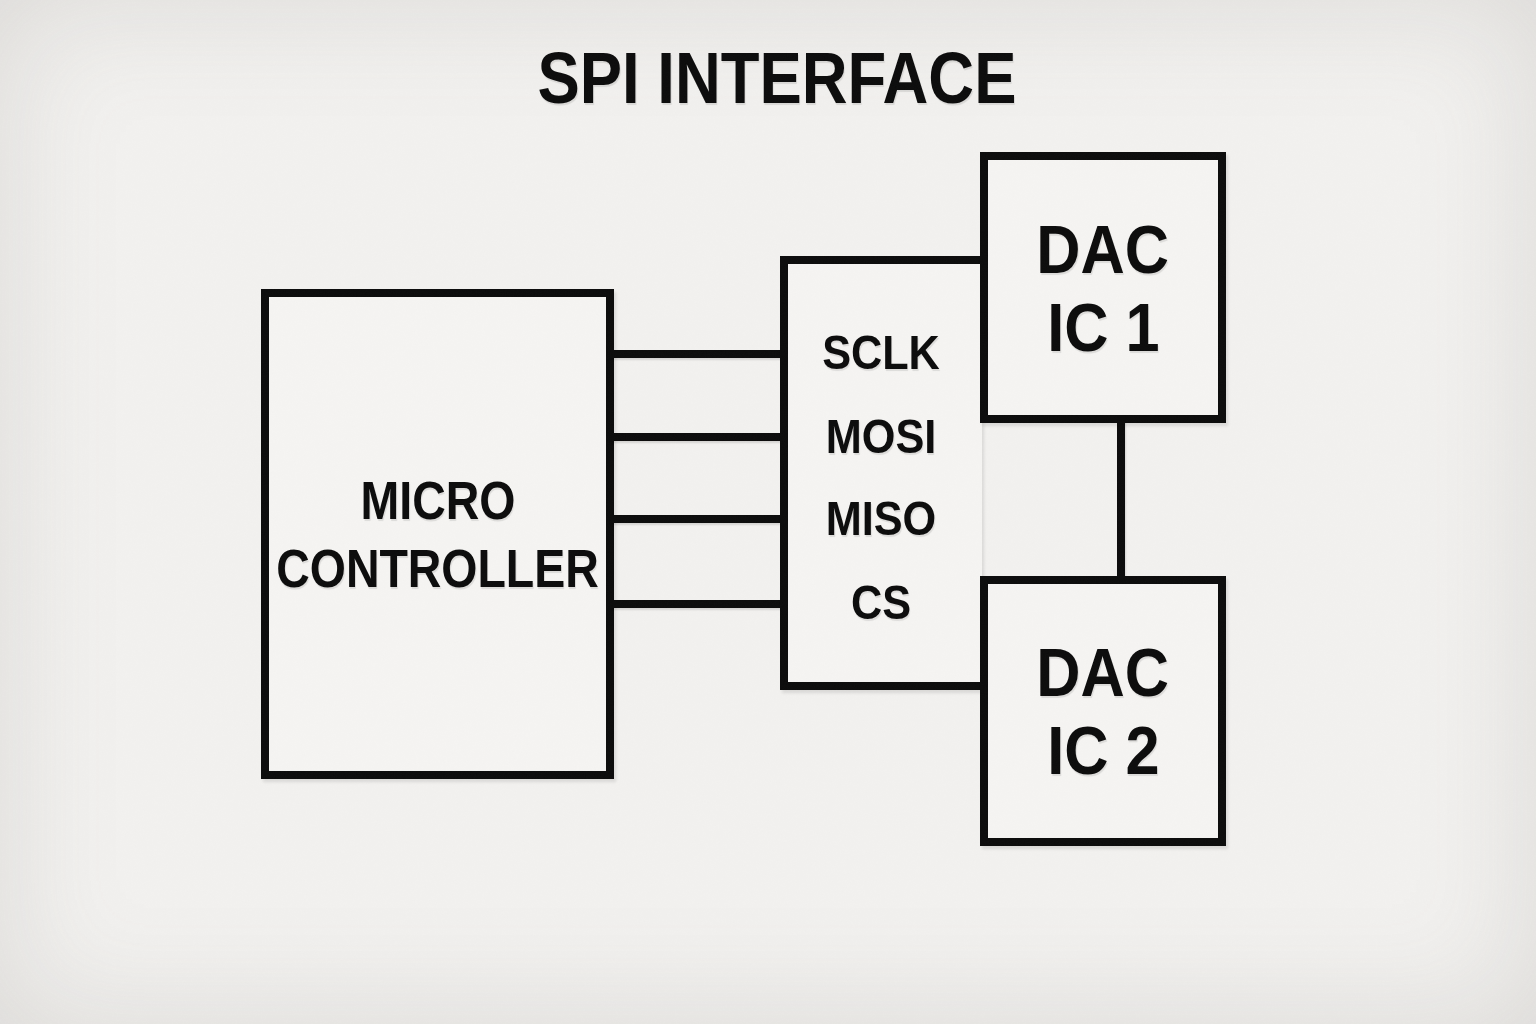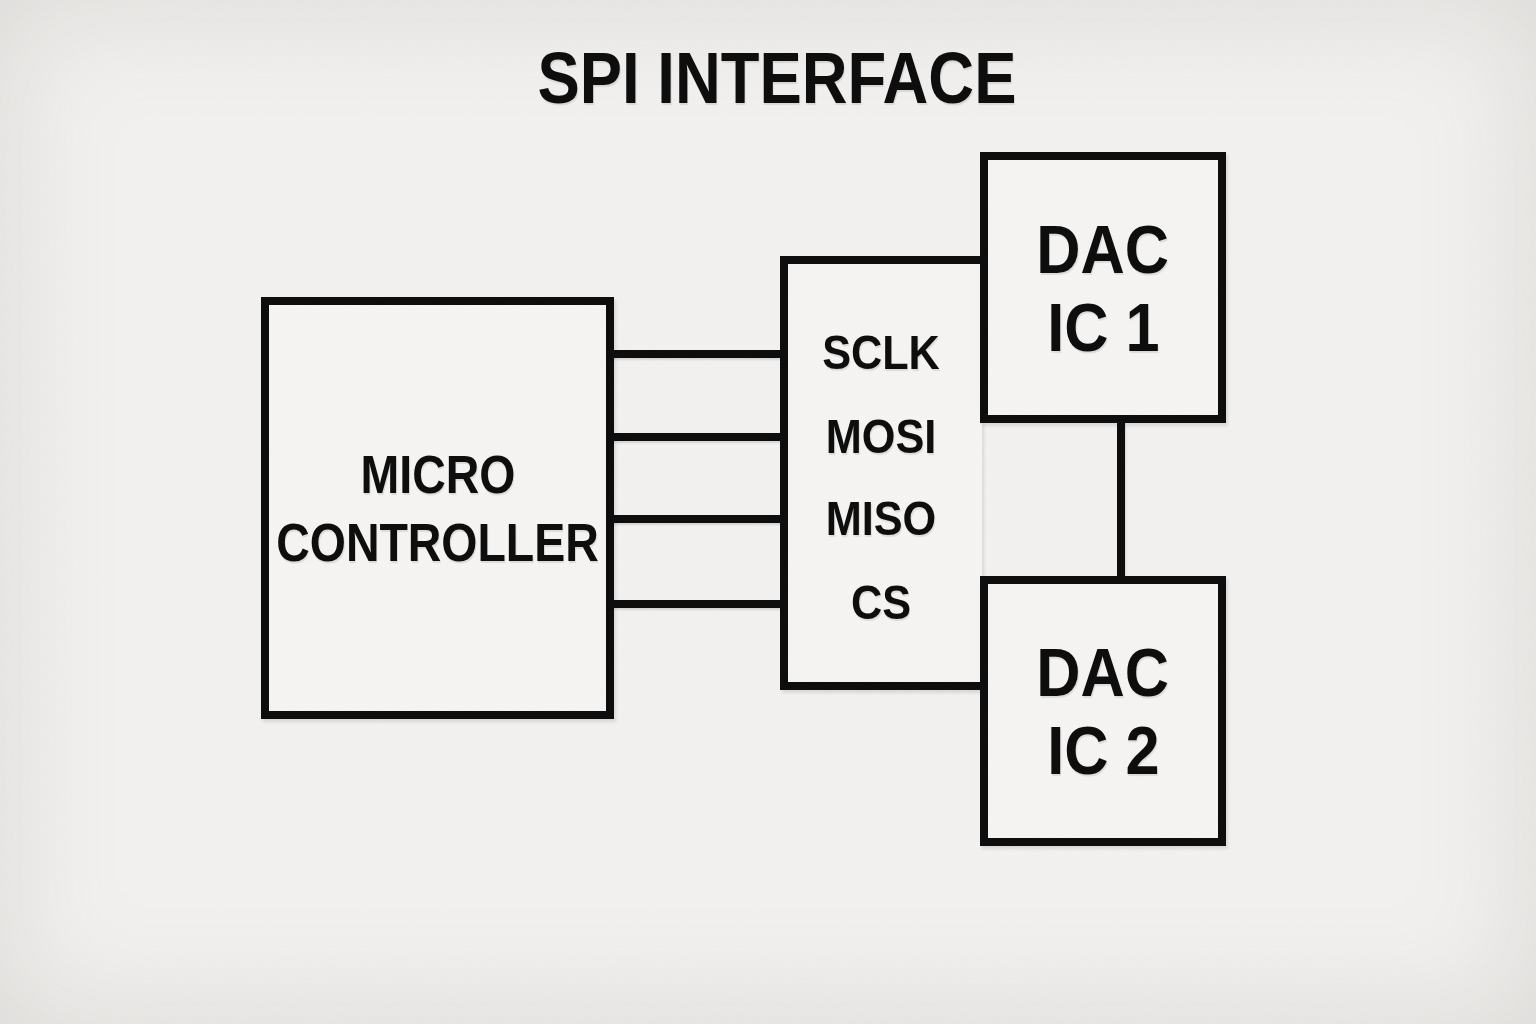--- a/index.html
+++ b/index.html
@@ -36,21 +36,21 @@
     position:absolute;
     box-sizing:border-box;
     border:8px solid var(--stroke);
     background:var(--box-bg);
     display:flex;
     flex-direction:column;
     align-items:center;
     justify-content:center;
     box-shadow:2px 3px 3px rgba(0,0,0,0.10);
   }
-  .mc-box{ left:261px; top:297px; width:353px; height:422px; }
+  .mc-box{ left:261px; top:289px; width:353px; height:490px; }
   .mc-box .line{
     font-size:54px;line-height:68px;font-weight:700;color:var(--stroke);
     transform:scaleX(0.86);transform-origin:center;
     text-shadow:1px 2px 1px rgba(0,0,0,0.10);
     white-space:nowrap;
   }
   .bus-block{
     position:absolute;
     box-sizing:border-box;
     left:780px; top:256px; width:202px; height:434px;

